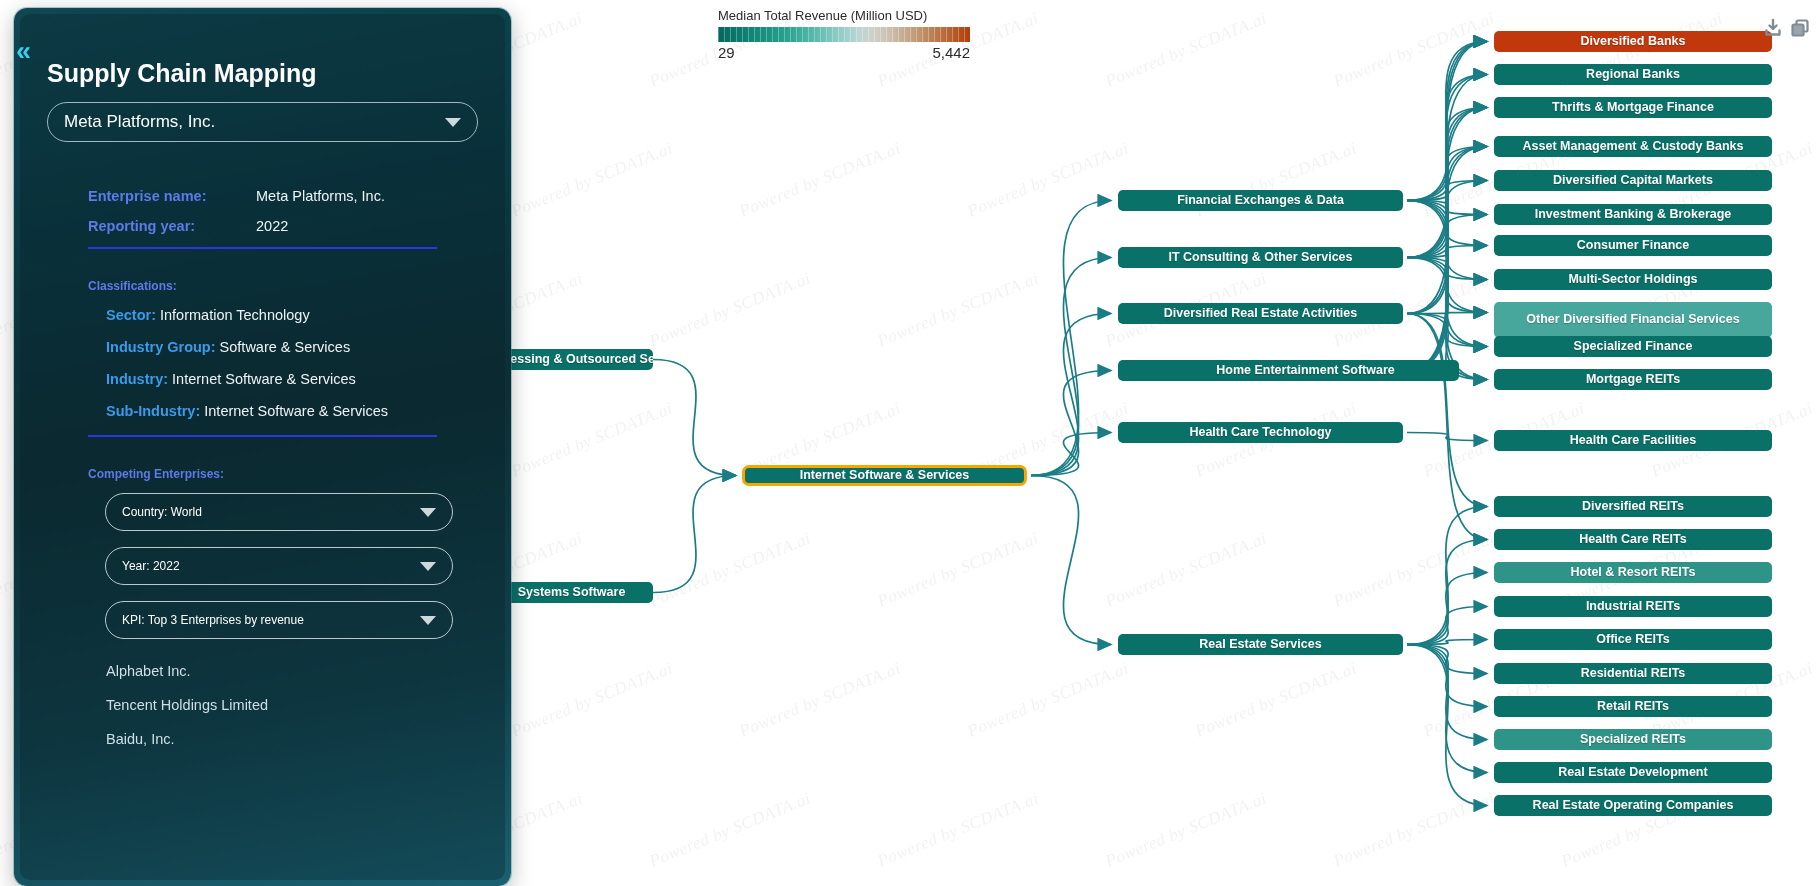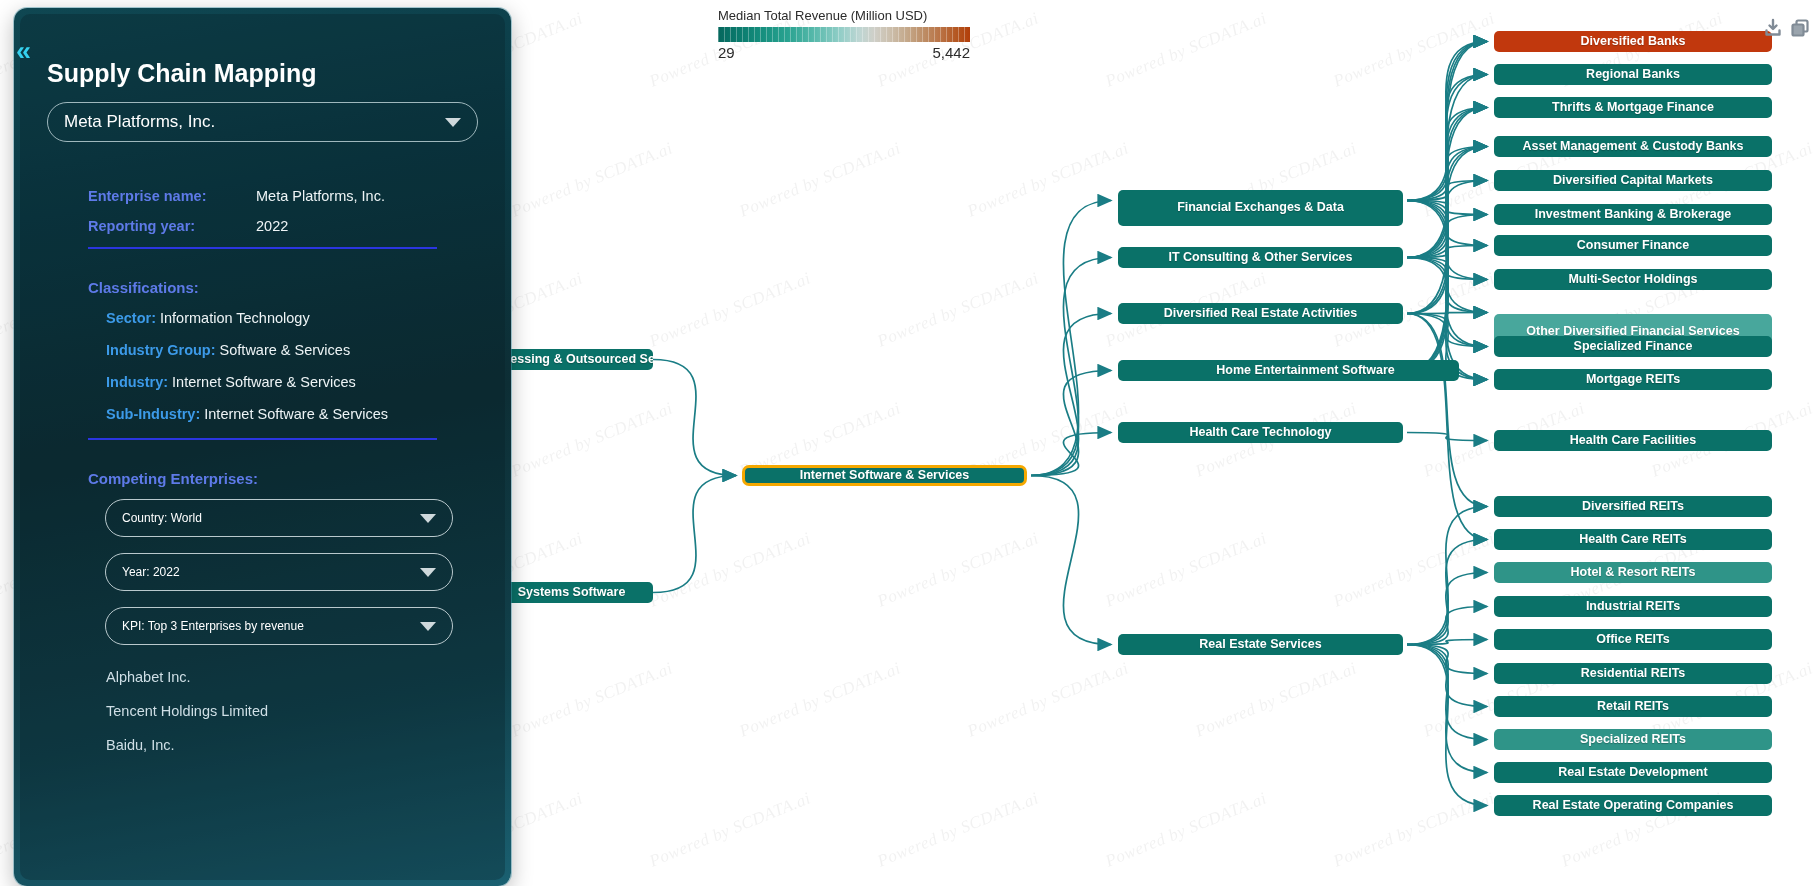--- a/index.html
+++ b/index.html
@@ -154,21 +154,21 @@
 
   .info-table { margin: 46px 0 0 52px; font-size: 14.5px; }
   .info-row { display: flex; align-items: flex-start; margin-bottom: 13px; }
   .info-k {
     color: #5e7ae8; font-weight: bold; width: 168px; flex: 0 0 168px; line-height: 1.15;
   }
   .info-v { color: #eef4f6; line-height: 1.15; }
 
   .hr { height: 2px; background: #2b35e0; margin: 10px 52px 0 52px; }
 
-  .sec-title { color: #5e7ae8; font-weight: bold; font-size: 15px; margin: 30px 0 0 52px; }
+  .sec-title { color: #5e7ae8; font-weight: bold; font-size: 12px; margin: 30px 0 0 52px; }
 
   .cls-list { margin: 14px 0 0 70px; }
   .cls-item { font-size: 14.5px; margin-bottom: 16px; color: #eef4f6; }
   .cls-item b { color: #3c9ae8; }
 
   .comp-selects { margin: 12px 0 0 69px; }
   .comp-sel {
     width: 348px; height: 38px;
     border: 1px solid #b9c9cd;
     border-radius: 20px;
@@ -320,21 +320,21 @@
     <div id="node-layer">
         <div class="node center" style="left: 742px; top: 465px; width: 285px; height: 21px; background: rgb(10, 113, 104);">
           <span>Internet Software &amp; Services</span>
         </div>
         <div class="node" style="left: 490px; top: 349px; width: 163px; height: 21px; background: rgb(10, 113, 104);">
           <span>Data Processing &amp; Outsourced Services</span>
         </div>
         <div class="node" style="left: 490px; top: 582px; width: 163px; height: 21px; background: rgb(10, 113, 104);">
           <span>Systems Software</span>
         </div>
-        <div class="node" style="left: 1118px; top: 190px; width: 285px; height: 36px; background: rgb(10, 113, 104);">
+        <div class="node" style="left: 1118px; top: 190px; width: 285px; height: 21px; background: rgb(10, 113, 104);">
           <span>Financial Exchanges &amp; Data</span>
         </div>
         <div class="node" style="left: 1118px; top: 247px; width: 285px; height: 21px; background: rgb(10, 113, 104);">
           <span>IT Consulting &amp; Other Services</span>
         </div>
         <div class="node" style="left: 1118px; top: 303px; width: 285px; height: 21px; background: rgb(10, 113, 104);">
           <span>Diversified Real Estate Activities</span>
         </div>
         <div class="node" style="left: 1118px; top: 360px; width: 341px; height: 21px; background: rgb(10, 113, 104); padding-left: 40px;">
           <span>Home Entertainment Software</span>
@@ -362,21 +362,21 @@
         </div>
         <div class="node" style="left: 1494px; top: 204px; width: 278px; height: 21px; background: rgb(10, 113, 104);">
           <span>Investment Banking &amp; Brokerage</span>
         </div>
         <div class="node" style="left: 1494px; top: 235px; width: 278px; height: 21px; background: rgb(10, 113, 104);">
           <span>Consumer Finance</span>
         </div>
         <div class="node" style="left: 1494px; top: 269px; width: 278px; height: 21px; background: rgb(10, 113, 104);">
           <span>Multi-Sector Holdings</span>
         </div>
-        <div class="node" style="left: 1494px; top: 314px; width: 278px; height: 36px; background: rgb(72, 167, 156);">
+        <div class="node" style="left: 1494px; top: 302px; width: 278px; height: 36px; background: rgb(72, 167, 156);">
           <span>Other Diversified Financial Services</span>
         </div>
         <div class="node" style="left: 1494px; top: 336px; width: 278px; height: 21px; background: rgb(10, 113, 104);">
           <span>Specialized Finance</span>
         </div>
         <div class="node" style="left: 1494px; top: 369px; width: 278px; height: 21px; background: rgb(10, 113, 104);">
           <span>Mortgage REITs</span>
         </div>
         <div class="node" style="left: 1494px; top: 430px; width: 278px; height: 21px; background: rgb(10, 113, 104);">
           <span>Health Care Facilities</span>

